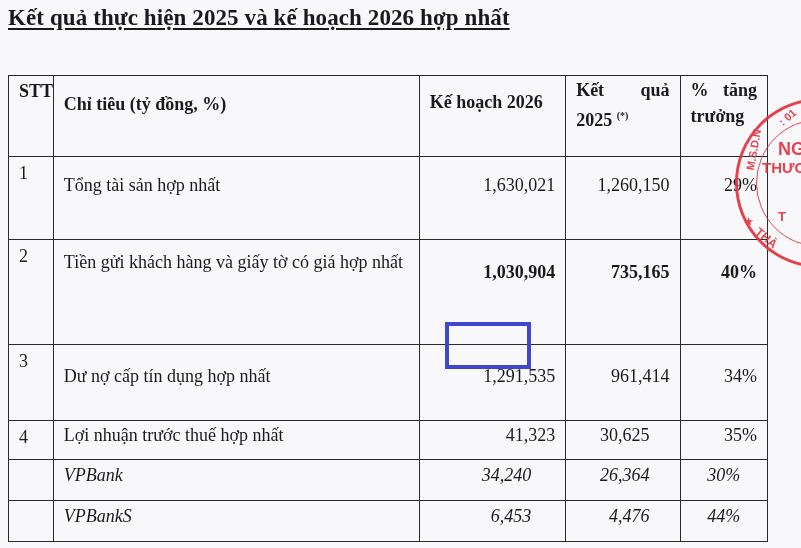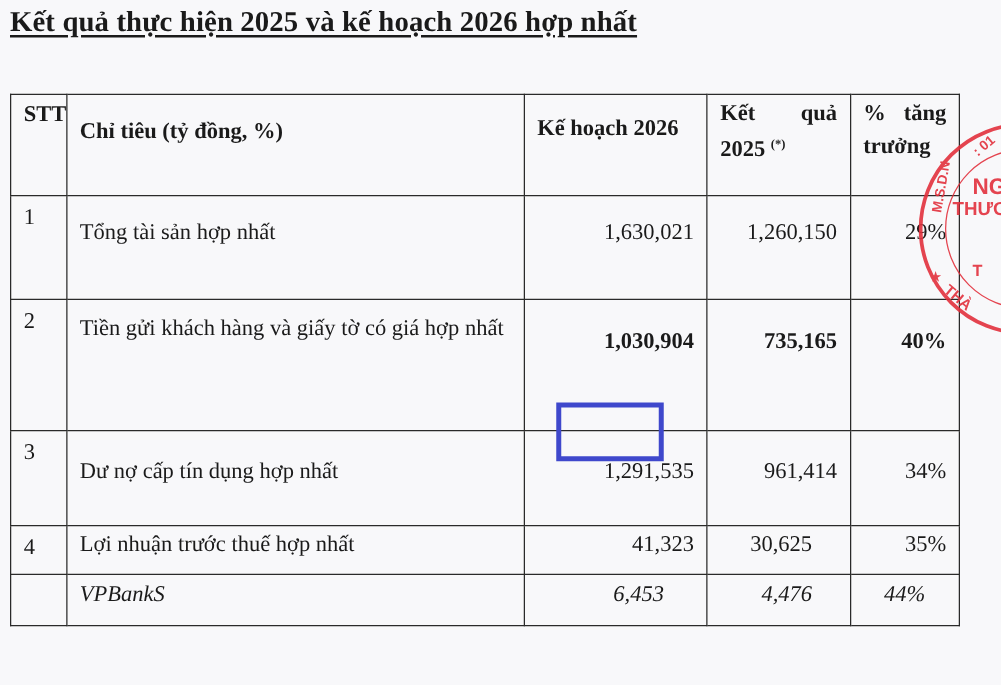--- a/index.html
+++ b/index.html
@@ -130,20 +130,27 @@
   <tr class="r4">
     <td class="stt">4</td>
     <td class="lbl">Lợi nhuận trước thuế hợp nhất</td>
     <td class="num">41,323</td>
     <td class="num kq">30,625</td>
     <td class="num">35%</td>
   </tr>
 
   <tr class="rs">
     <td></td>
+    <td>VPBank</td>
+    <td class="kh">34,240</td>
+    <td class="kq">26,364</td>
+    <td class="pct">30%</td>
+  </tr>
+  <tr class="rs">
+    <td></td>
     <td>VPBankS</td>
     <td class="kh">6,453</td>
     <td class="kq">4,476</td>
     <td class="pct">44%</td>
   </tr>
 
 </tbody>
   </table>
 
 <div class="highlight"></div>

